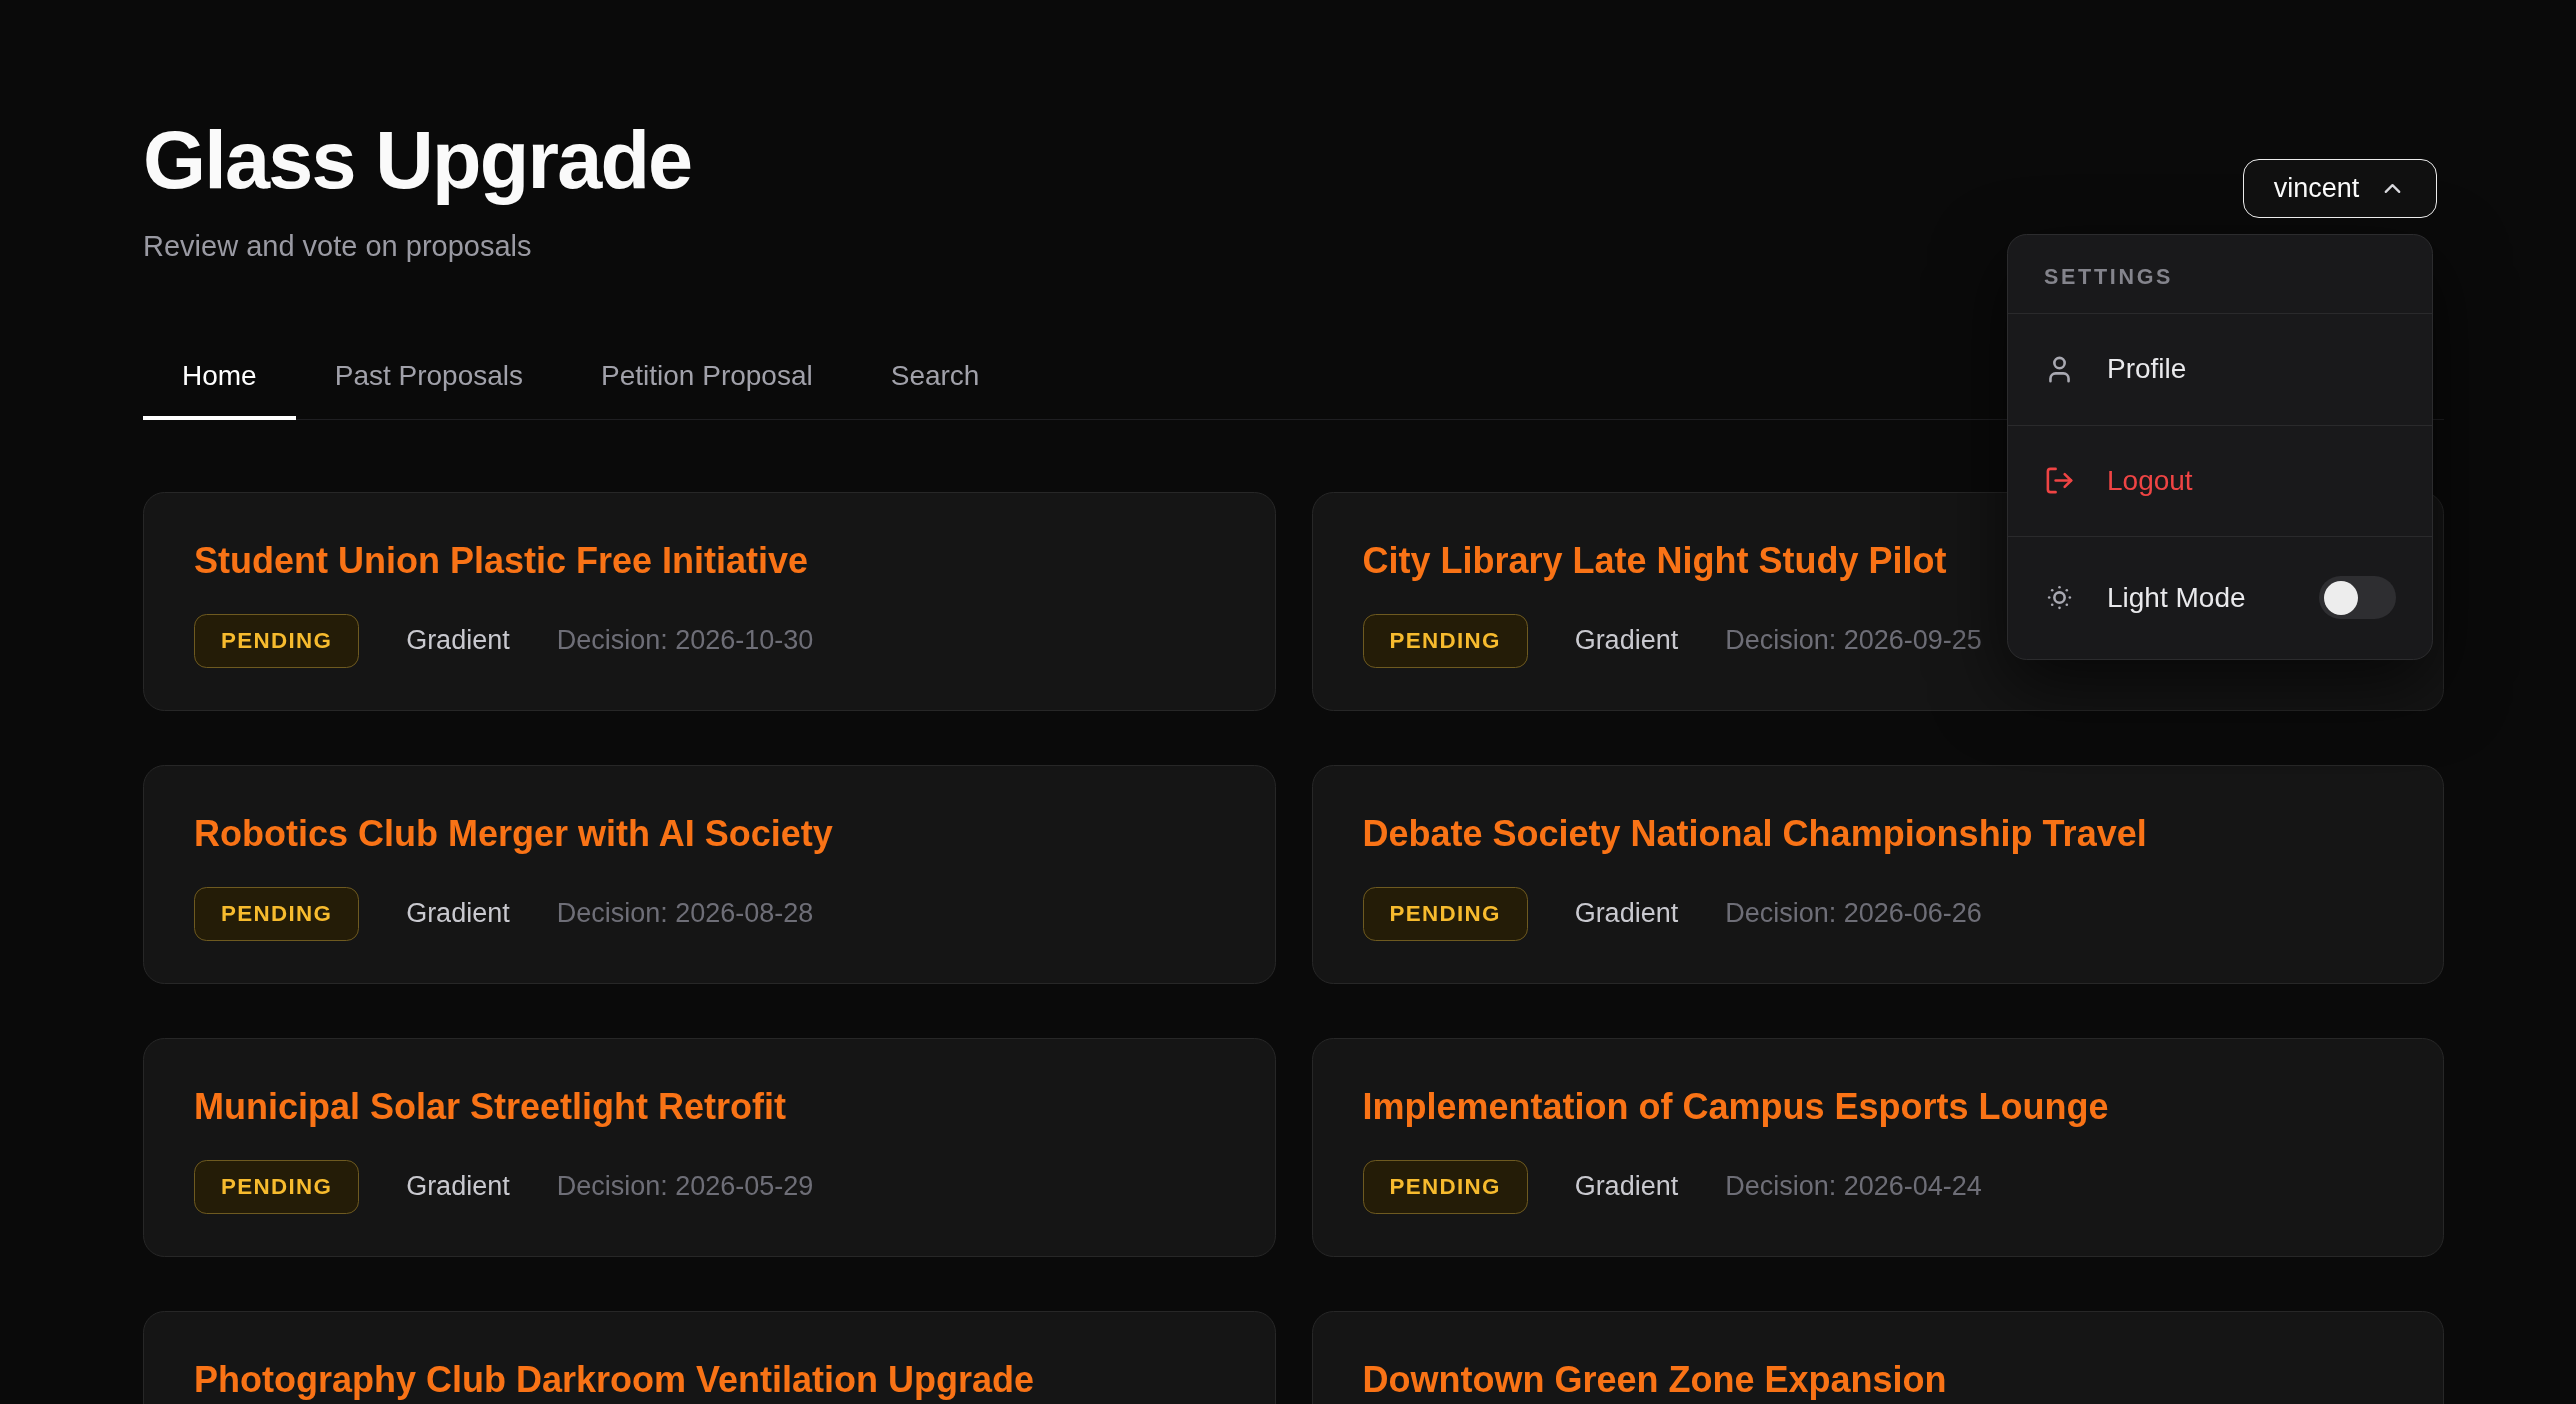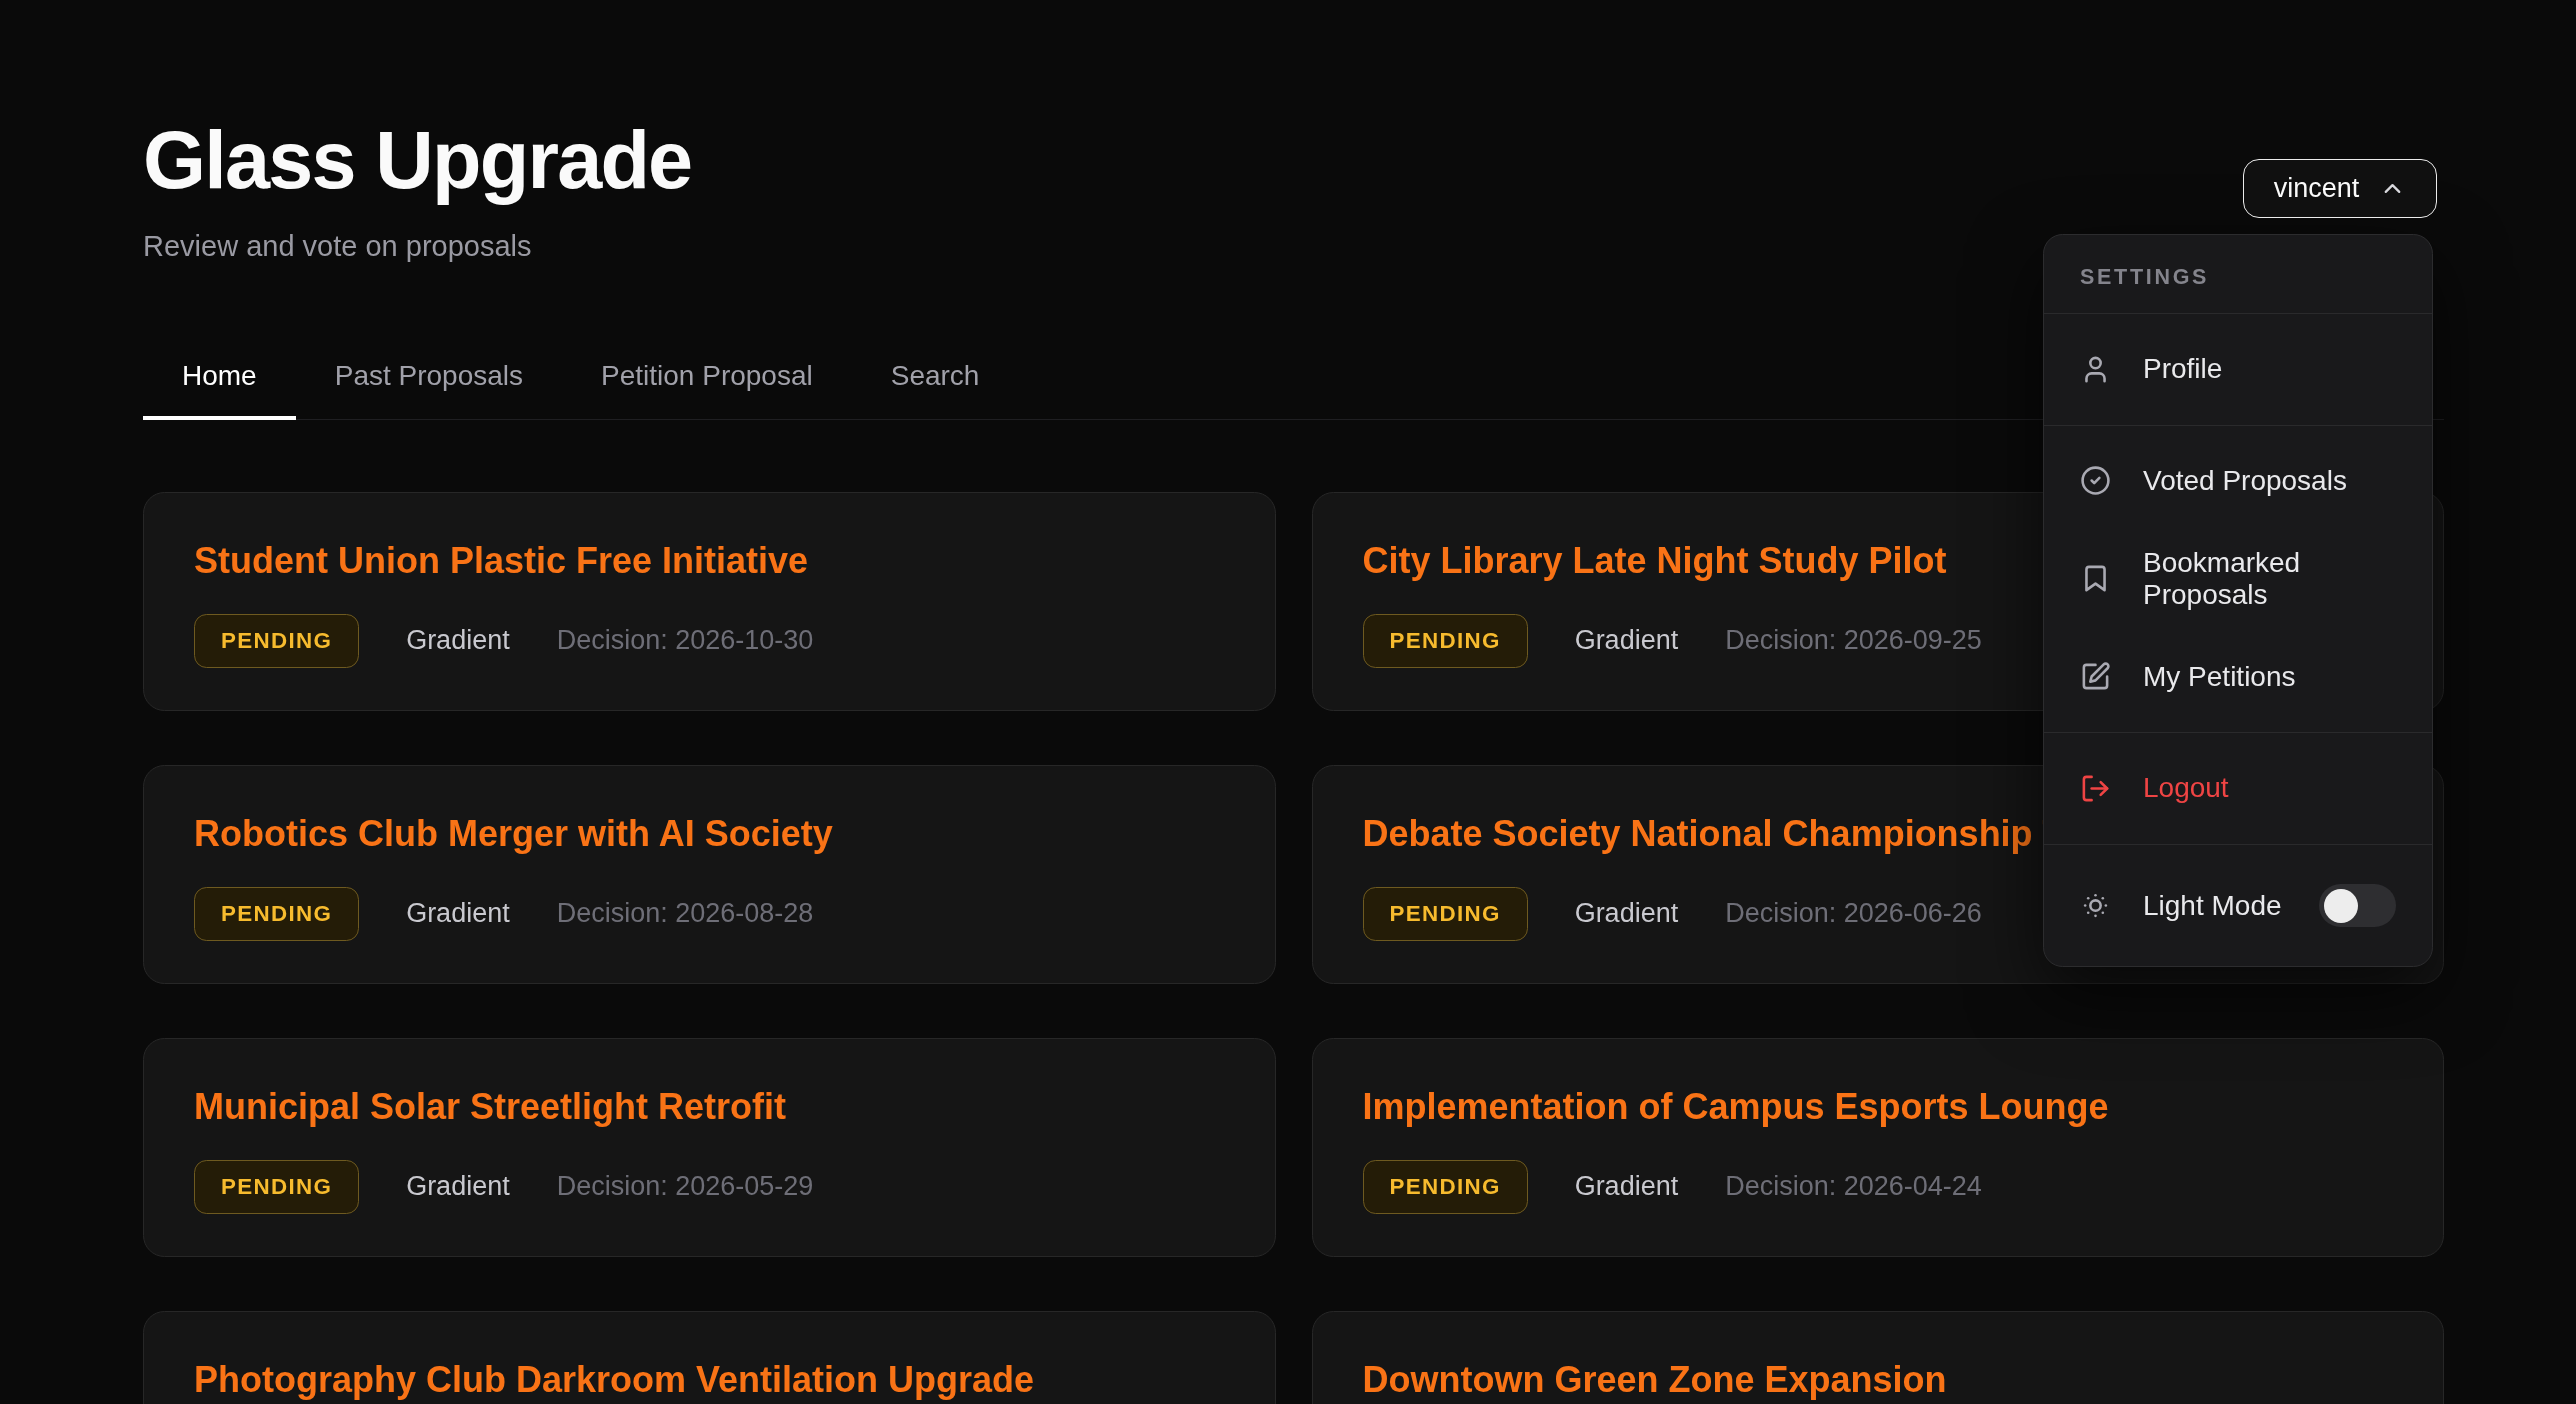--- a/index.html
+++ b/index.html
@@ -21,21 +21,21 @@
     position:absolute; top:159px; right:139px; height:59px;
     display:flex; align-items:center; gap:19.7px;
     padding:0 30px; background:#101010;
     border:1.8px solid #ececec; border-radius:16px;
     color:#fafafa; font-size:27px; cursor:pointer; z-index:60;
   }
   .user-btn svg { width:27px; height:27px; stroke:#d9d9de; }
 
   
   .dropdown {
-    position:absolute; top:234px; right:143px; width:390px;
+    position:absolute; top:234px; right:143px; width:426px;
     background:#19191b; border:0.9px solid #2c2c2e; border-radius:19.7px;
     box-shadow:0 27px 72px rgba(0,0,0,.65);
     z-index:50; overflow:hidden;
   }
   .dd-section { border-top:0.9px solid #2a2a2c; padding:14.3px 0; }
   .dd-section:first-child { border-top:none; }
   .dd-header { padding:30px 36px 23px; }
   .dd-header span { font-size:21.5px; font-weight:700; letter-spacing:2.7px; color:#84848c; }
   .dd-item {
     display:flex; align-items:center; gap:32px;
@@ -194,42 +194,20 @@
   <div class="dd-section">
     <div class="dd-item">
       <svg viewBox="0 0 24 24" fill="none" stroke-width="2" stroke-linecap="round" stroke-linejoin="round">
           <path d="M19 21v-2a4 4 0 0 0-4-4H9a4 4 0 0 0-4 4v2"></path>
           <circle cx="12" cy="7" r="4"></circle>
         </svg>
       <span>Profile</span>
     </div>
   </div>
 
-  <div class="dd-section">
-    <div class="dd-item">
-      <svg viewBox="0 0 24 24" fill="none" stroke-width="2" stroke-linecap="round" stroke-linejoin="round">
-          <circle cx="12" cy="12" r="10"></circle>
-          <path d="m9 12 2 2 4-4"></path>
-        </svg>
-      <span>Voted Proposals</span>
-    </div>
-    <div class="dd-item">
-      <svg viewBox="0 0 24 24" fill="none" stroke-width="2" stroke-linecap="round" stroke-linejoin="round">
-          <path d="m19 21-7-5-7 5V5a2 2 0 0 1 2-2h10a2 2 0 0 1 2 2z"></path>
-        </svg>
-      <span>Bookmarked Proposals</span>
-    </div>
-    <div class="dd-item">
-      <svg viewBox="0 0 24 24" fill="none" stroke-width="2" stroke-linecap="round" stroke-linejoin="round">
-          <path d="M12 3H5a2 2 0 0 0-2 2v14a2 2 0 0 0 2 2h14a2 2 0 0 0 2-2v-7"></path>
-          <path d="M18.375 2.625a2.121 2.121 0 1 1 3 3L12 15l-4 1 1-4Z"></path>
-        </svg>
-      <span>My Petitions</span>
-    </div>
-  </div>
 
 
   <div class="dd-section">
     <div class="dd-item logout">
       <svg viewBox="0 0 24 24" fill="none" stroke-width="2" stroke-linecap="round" stroke-linejoin="round">
           <path d="M9 21H5a2 2 0 0 1-2-2V5a2 2 0 0 1 2-2h4"></path>
           <polyline points="16 17 21 12 16 7"></polyline>
           <line x1="21" x2="9" y1="12" y2="12"></line>
         </svg>
       <span>Logout</span>

